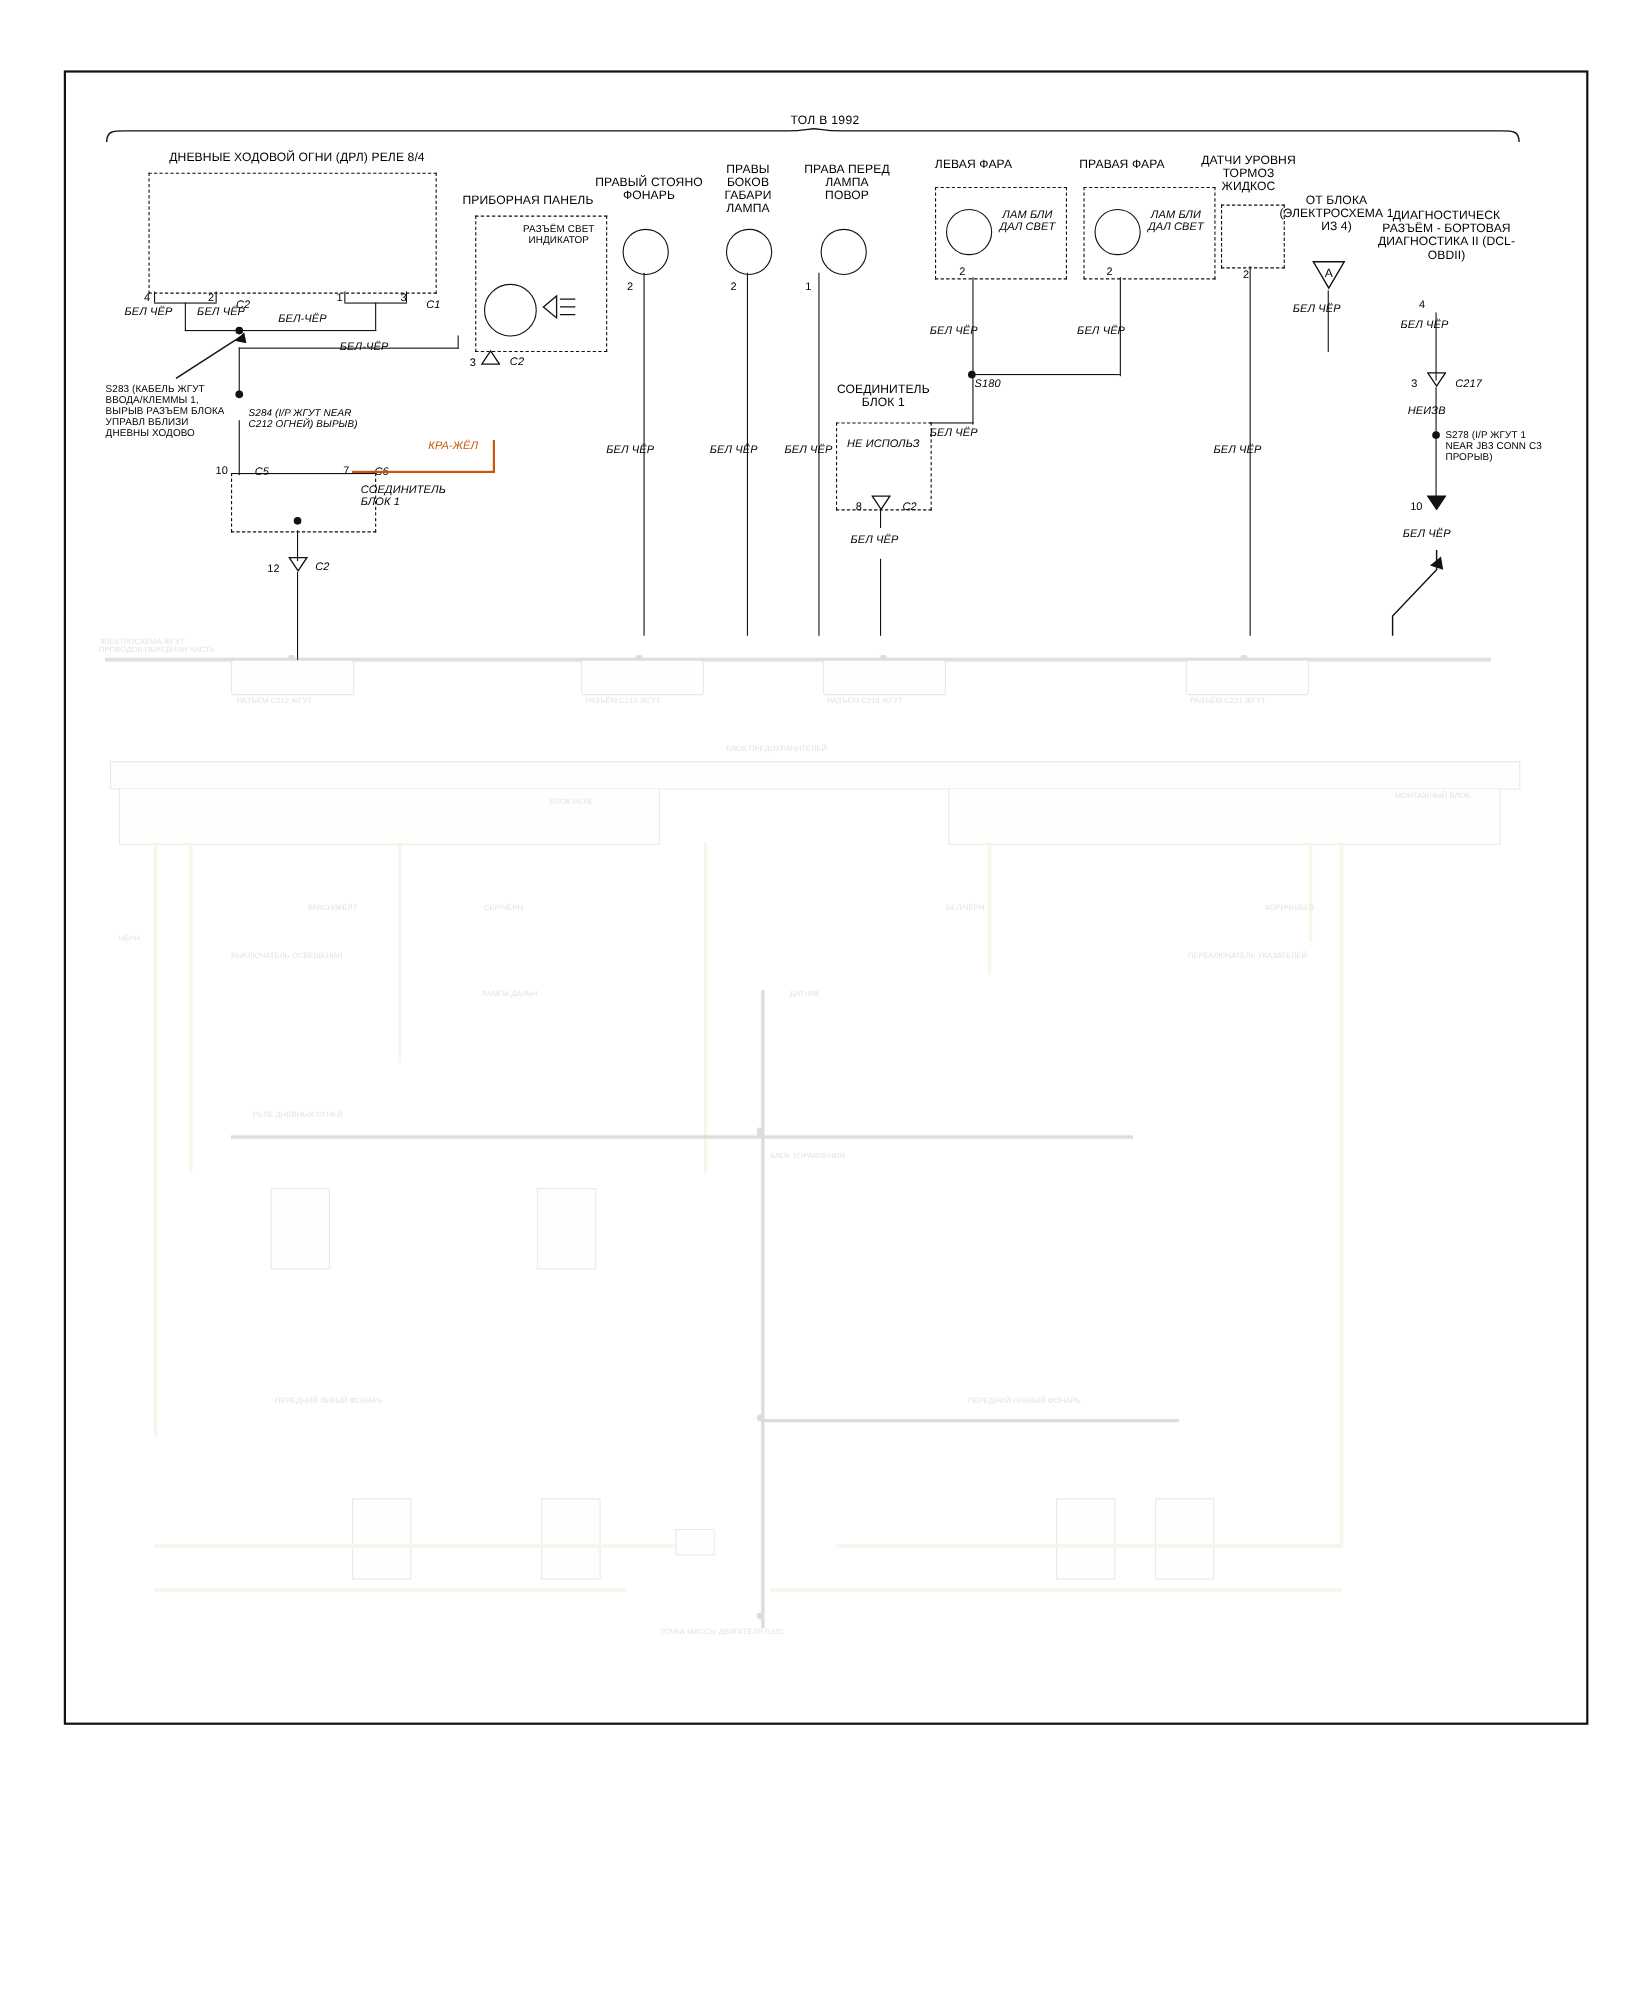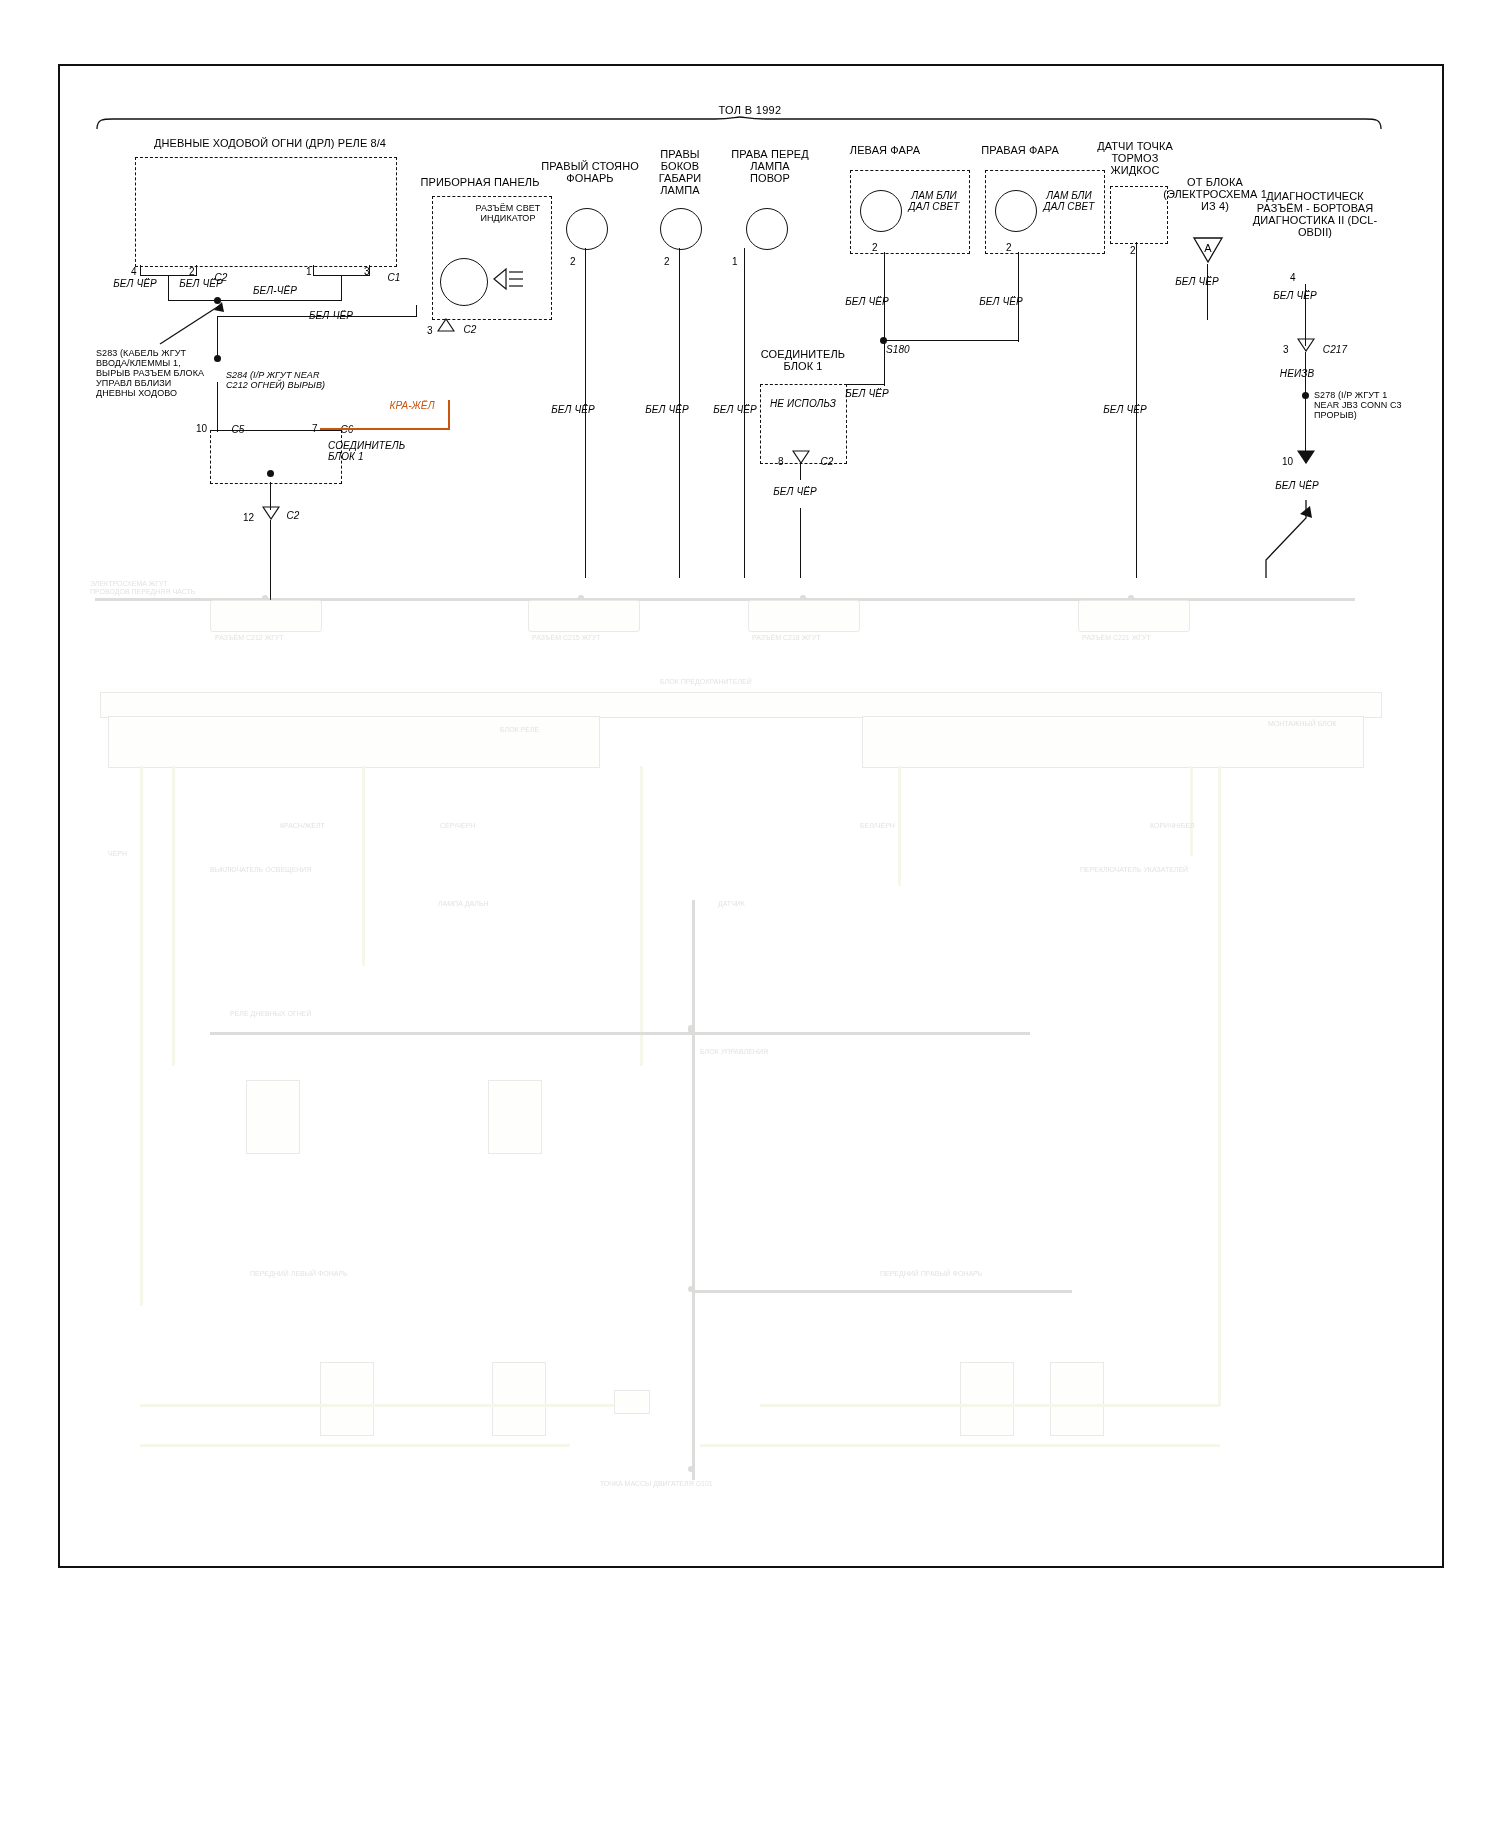--- a/index.html
+++ b/index.html
@@ -175,21 +175,21 @@
   <div class="lbl sm left" style="left:886px;top:344px;width:60px;">S180</div>
 
   <div class="lbl" style="left:975px;top:144px;width:90px;">ПРАВАЯ ФАРА</div>
   <div class="dashbox" style="left:985px;top:170px;width:118px;height:82px;"></div>
   <div class="circle" style="left:995px;top:190px;width:40px;height:40px;"></div>
   <div class="lbl sm" style="left:1038px;top:190px;width:62px;">ЛАМ БЛИ ДАЛ СВЕТ</div>
   <div class="pin" style="left:1006px;top:242px;">2</div>
   <div class="wire vline" style="left:1018px;top:252px;height:90px;"></div>
   <div class="lbl sm" style="left:976px;top:296px;width:50px;">БЕЛ ЧЁР</div>
 
-  <div class="lbl" style="left:1090px;top:140px;width:90px;">ДАТЧИ ТОЧКА ТОРМОЗ ЖИДКОС</div>
+  <div class="lbl" style="left:1090px;top:140px;width:90px;">ДАТЧИ УРОВНЯ ТОРМОЗ ЖИДКОС</div>
   <div class="dashbox" style="left:1110px;top:186px;width:56px;height:56px;"></div>
   <div class="pin" style="left:1130px;top:245px;">2</div>
   <div class="wire vline" style="left:1136px;top:242px;height:336px;"></div>
   <div class="lbl sm" style="left:1100px;top:404px;width:50px;">БЕЛ ЧЁР</div>
 
   <div class="lbl" style="left:1160px;top:176px;width:110px;">ОТ БЛОКА (ЭЛЕКТРОСХЕМА 1 ИЗ 4)</div>
   <svg style="position:absolute;left:1192px;top:236px;" width="32" height="28">
     <polygon points="2,2 30,2 16,26" fill="none" stroke="#111" stroke-width="1.3"></polygon>
     <text x="16" y="16" font-size="11" text-anchor="middle" font-family="Liberation Sans,sans-serif">A</text>
   </svg>

